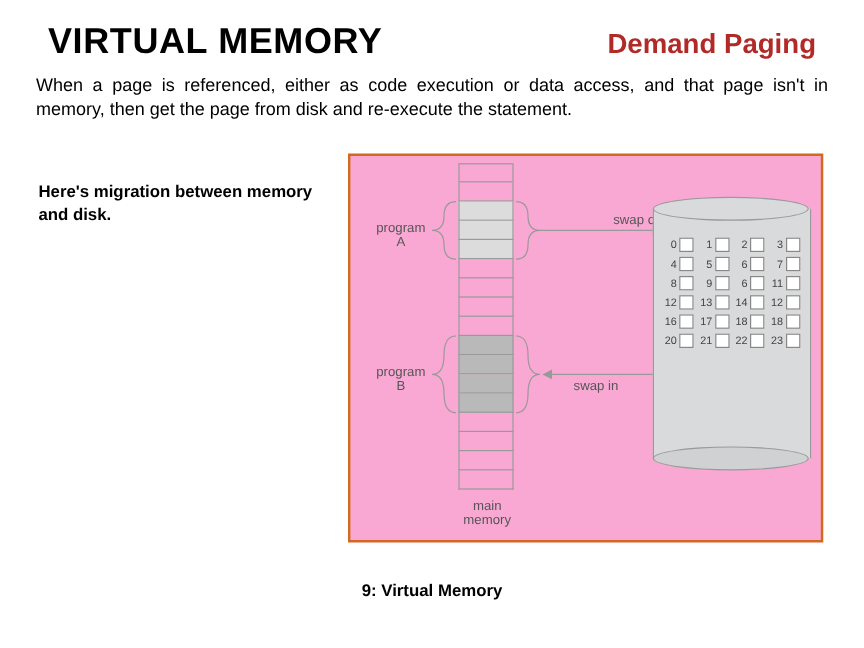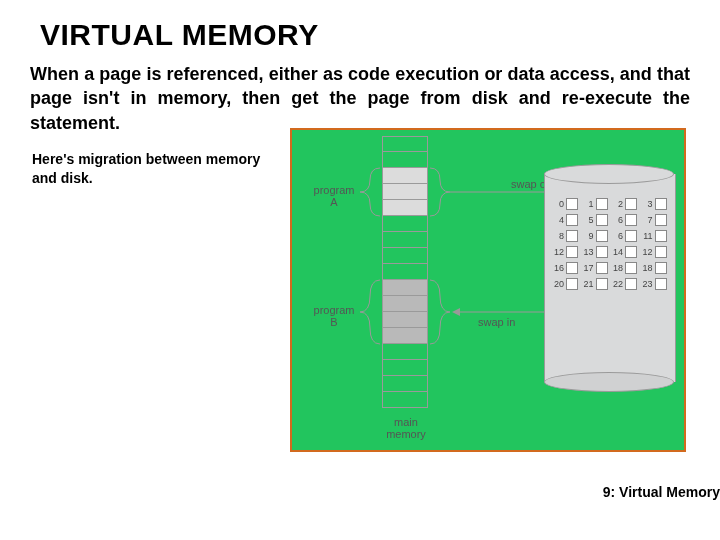--- a/index.html
+++ b/index.html
@@ -23,50 +23,50 @@
     font-weight: bold;
     letter-spacing: 0.5px;
   }
   .subtitle {
     font-size: 23px;
     font-weight: bold;
     color: #b02a28;
   }
   .desc {
     padding: 2px 30px 10px 30px;
-    font-size: 18px;
-    font-weight: bold;
+    font-size: 15px;
+    font-weight: normal;
     line-height: 1.35;
     text-align: justify;
   }
   .caption {
     position: absolute;
     left: 32px;
     top: 150px;
     width: 230px;
     font-size: 14px;
     font-weight: bold;
     line-height: 1.35;
   }
   .diagram-frame {
     position: absolute;
     left: 290px;
     top: 128px;
     width: 396px;
     height: 324px;
     border: 2px solid #d26a1e;
     box-sizing: border-box;
-    background: #22c55e;
+    background: #f9a8d4;
   }
   .footer {
     position: absolute;
     left: 0;
     right: 0;
     bottom: 40px;
-    text-align: right;
+    text-align: center;
     font-size: 14px;
     font-weight: bold;
   }
   
   .memcol {
     position: absolute;
     left: 90px;
     top: 6px;
     width: 46px;
   }
@@ -139,20 +139,21 @@
     font-size: 11px;
     color: #555;
   }
   svg.lines { position: absolute; left:0; top:0; width:100%; height:100%; pointer-events:none; }
 </style>
 </head>
 <body>
 
 <div class="header">
   <div class="title">VIRTUAL MEMORY</div>
+  <div class="subtitle">Demand Paging</div>
 </div>
 
 <div class="desc">When a page is referenced, either as code execution or data access, and that page isn't in memory, then get the page from disk and re-execute the statement.</div>
 
 <div class="caption">Here's  migration between memory and disk.</div>
 
 <div class="diagram-frame">
 
   <svg class="lines" viewBox="0 0 392 320">
 

